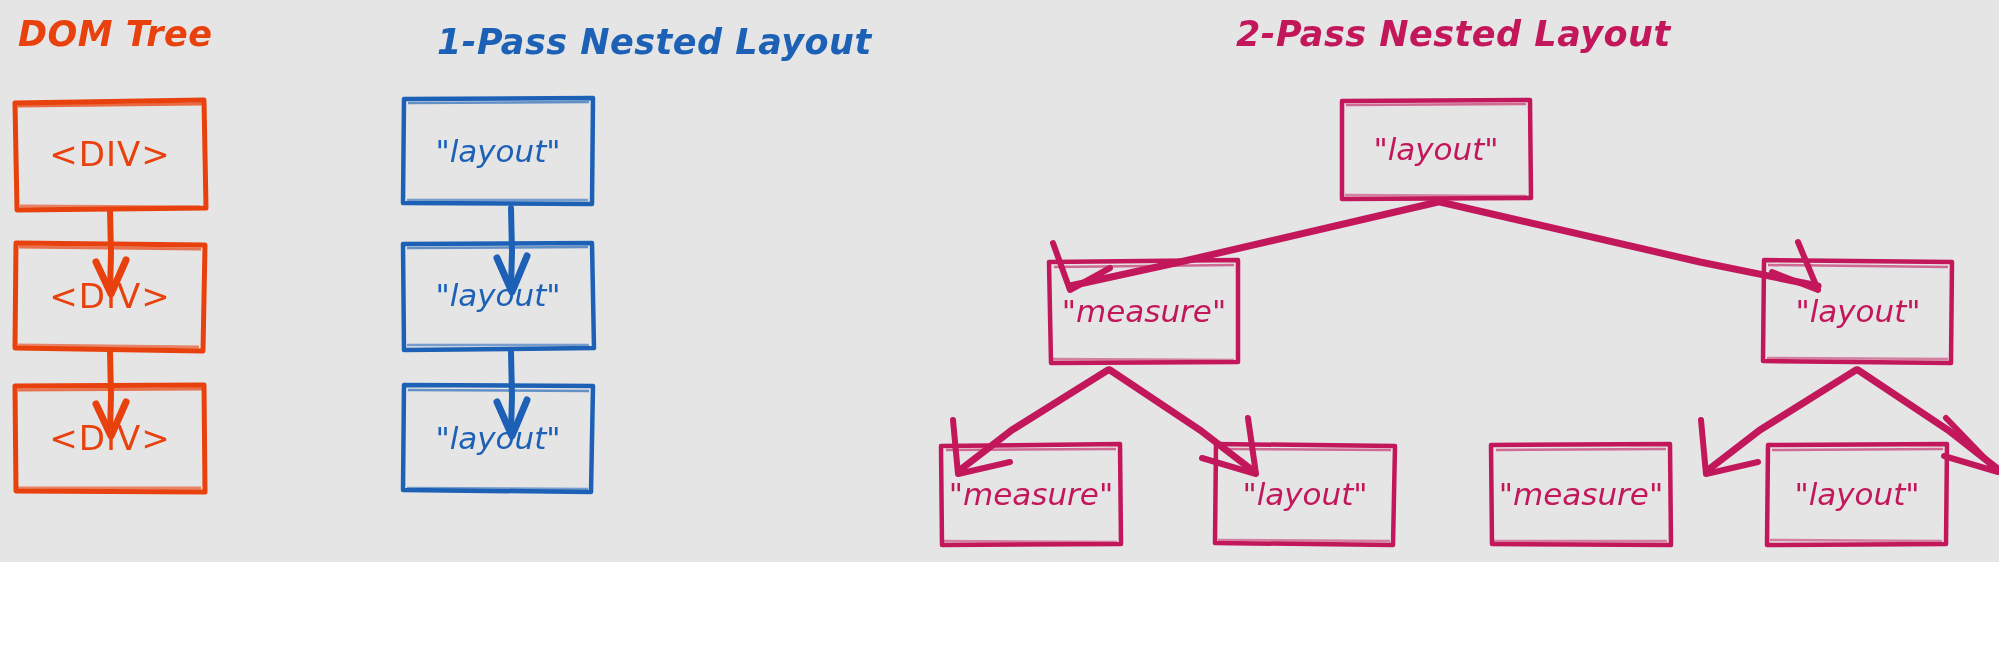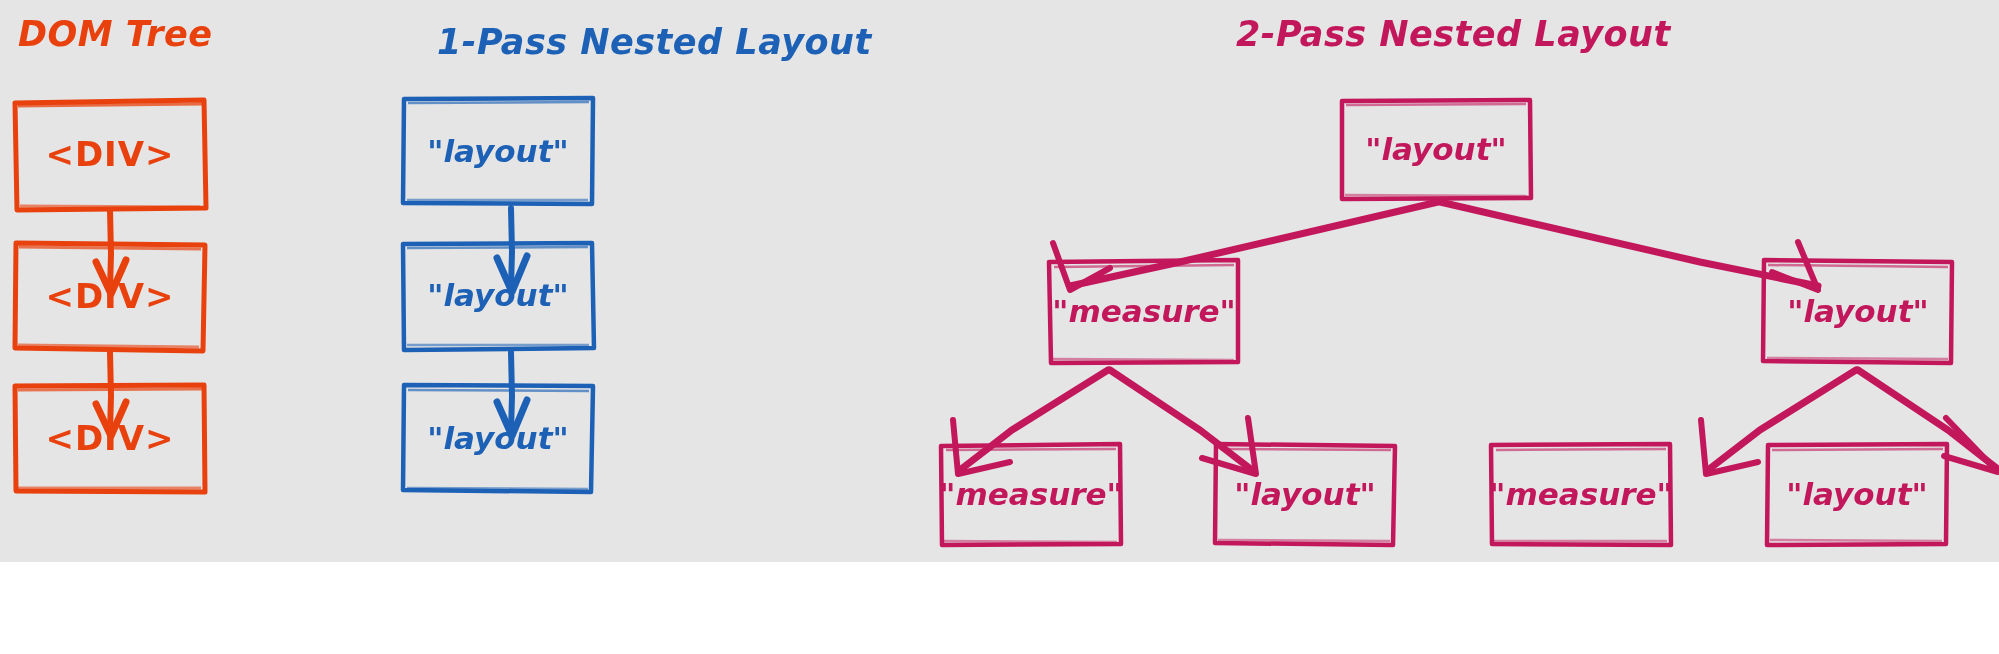--- a/index.html
+++ b/index.html
@@ -42,21 +42,21 @@
     box-sizing: border-box;
     display: flex;
     align-items: center;
     justify-content: center;
     background: transparent;
   }
   .node .node-label {
     position: relative;
     z-index: 2;
     font-family: "DejaVu Sans", sans-serif;
-    font-weight: 700;
+    font-weight: 400;
     font-size: 31px;
     white-space: nowrap;
     user-select: none;
   }
   .node .sketch-frame {
     position: absolute;
     inset: 0;
     z-index: 1;
     overflow: visible;
   }

